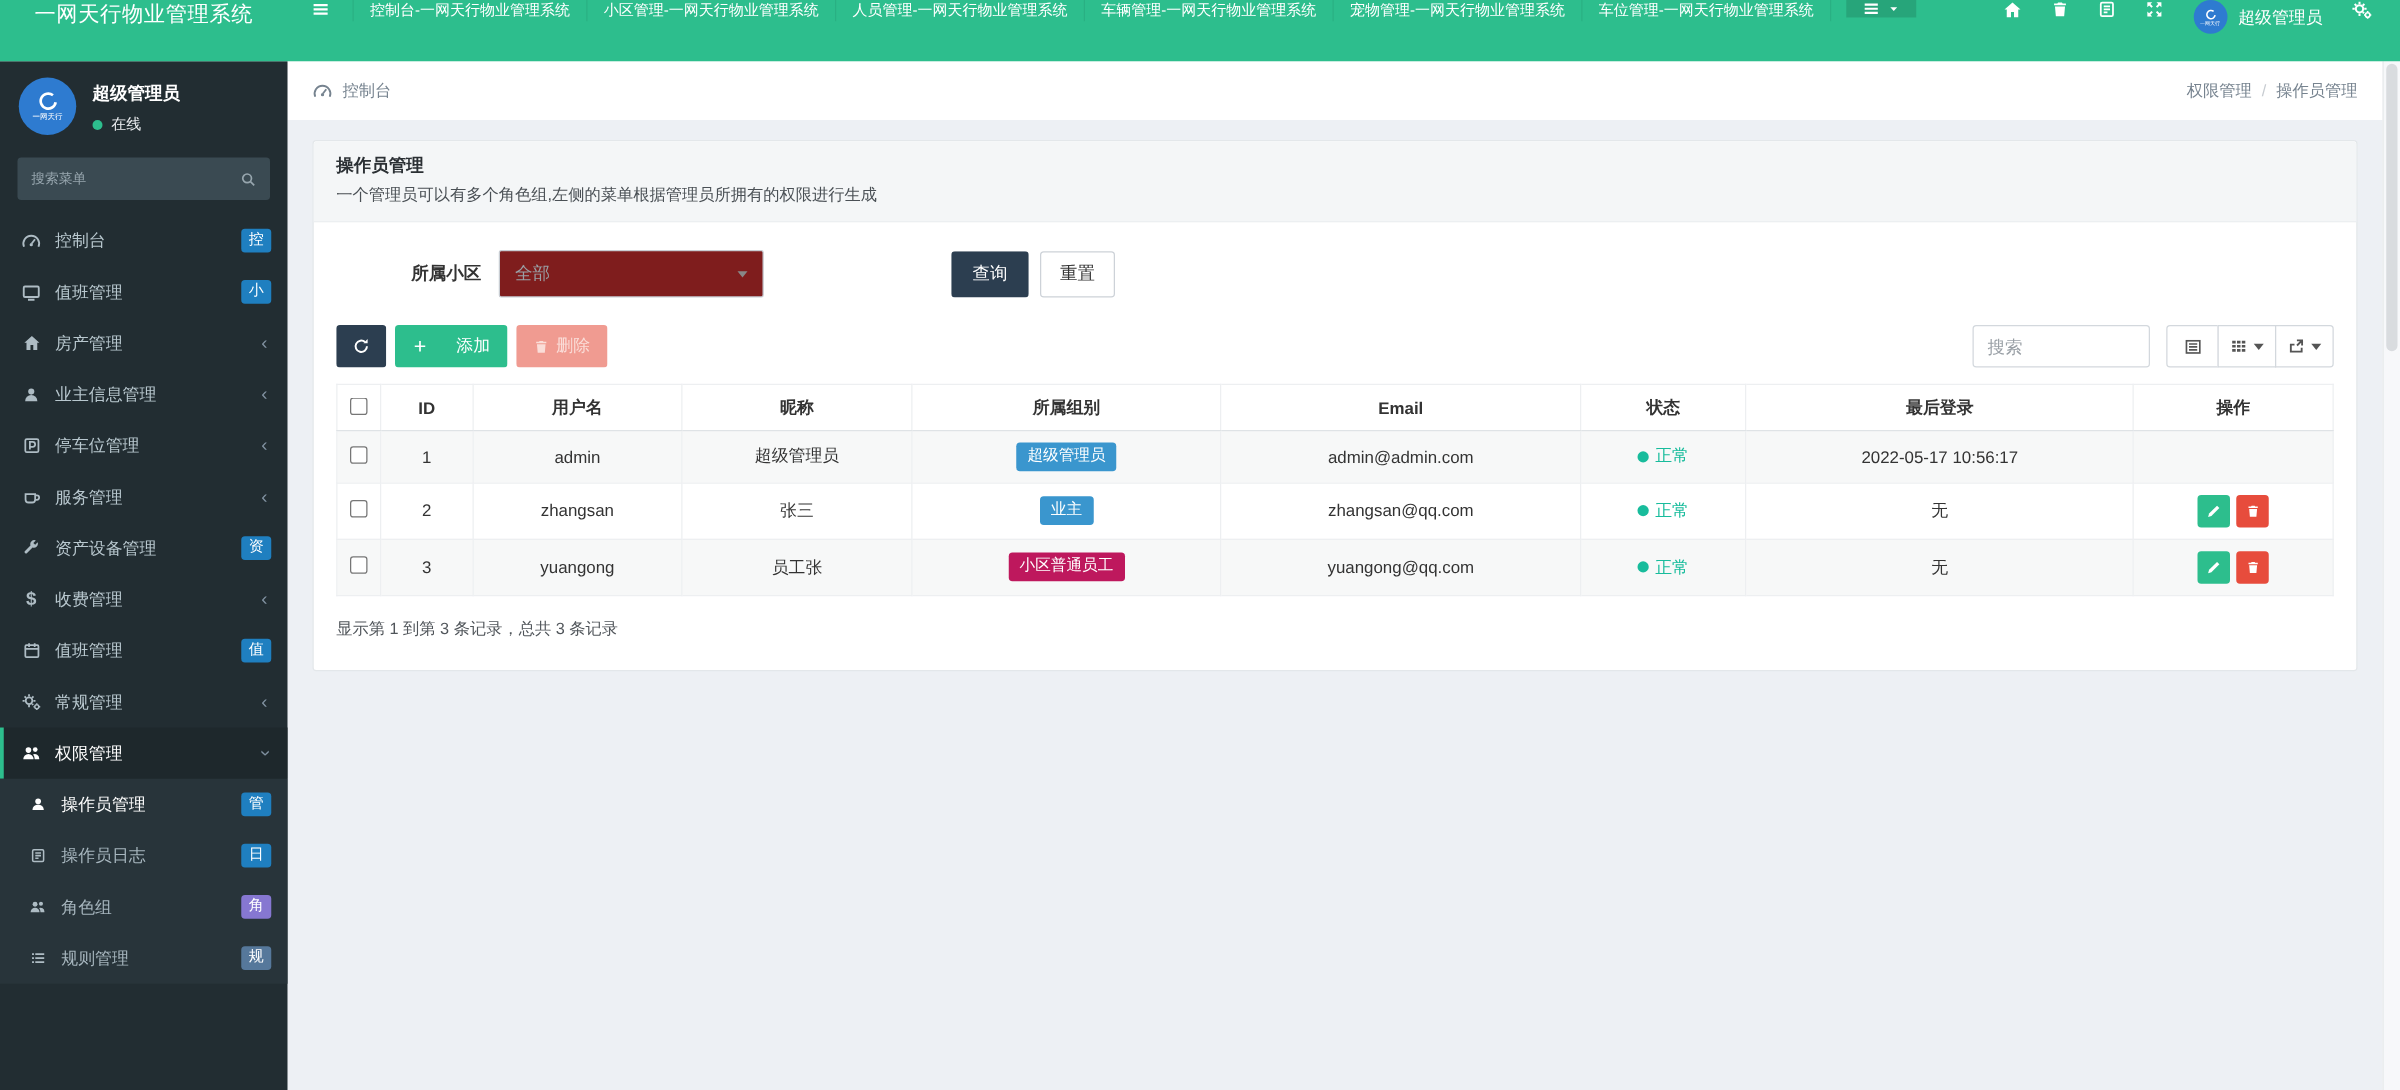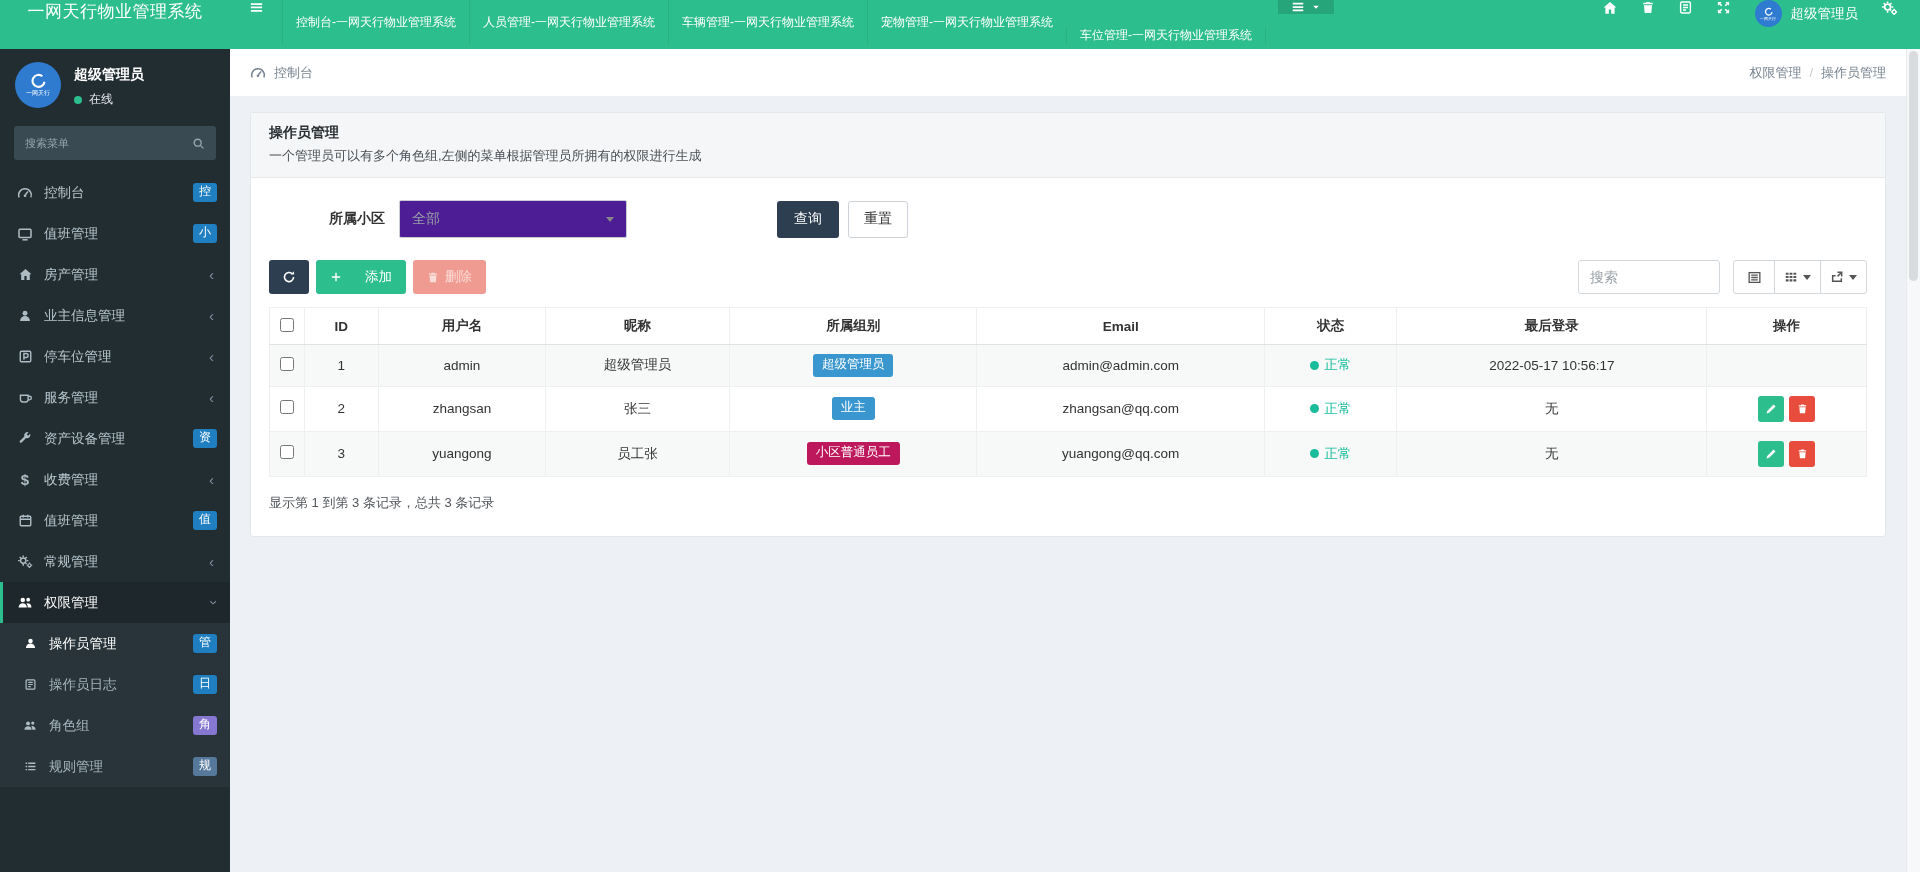--- a/index.html
+++ b/index.html
@@ -7,21 +7,21 @@
   body { font-family:"Liberation Sans","DejaVu Sans",sans-serif; font-size:14px; background:#EDF0F4; color:#333; }
   .ico { display:inline-flex; align-items:center; justify-content:center; line-height:0; }
   .ico svg { display:block; }
 
   
   .navbar { position:absolute; top:0; left:0; right:0; height:49px; background:#2DBE8D; display:flex; align-items:flex-start; z-index:30; }
   .brand { width:230px; min-width:230px; display:flex; align-items:center; justify-content:center; color:#fff; font-size:17px; letter-spacing:.5px; }
   .nav-toggle { width:52px; display:flex; align-items:center; justify-content:center; color:#fff; cursor:pointer; }
   .nav-tabs { display:flex; align-items:stretch; }
   .nav-tab { display:flex; align-items:center; padding:0 13px; color:#fff; font-size:12px; white-space:nowrap; border-left:1px solid rgba(0,0,0,.07); cursor:pointer; }
-  .nav-tab:last-child { border-right:1px solid rgba(0,0,0,.07);margin-top:27px; }
+  .nav-tab:last-child { border-right:1px solid rgba(0,0,0,.07); }
   .nav-dropdown { margin-left:12px; width:56px; background:rgba(0,0,0,.13); display:flex; align-items:center; justify-content:center; gap:6px; color:#fff; cursor:pointer; }
   .nav-spacer { flex:1; }
   .nav-iconbtn { width:38px; display:flex; align-items:center; justify-content:center; color:#fff; cursor:pointer; }
   .nav-user { display:flex; align-items:center; gap:9px; color:#fff; padding:0 12px; cursor:pointer; }
   .nav-avatar { width:27px; height:27px; border-radius:50%; background:#2E7BD0; display:flex; flex-direction:column; align-items:center; justify-content:center; overflow:hidden; }
   .nav-avatar .logo-txt { font-size:4px; color:#fff; white-space:nowrap; }
   .nav-user-name { font-size:13.5px; }
   .nav-gear { margin-right:12px; }
 
   
@@ -60,21 +60,21 @@
   .content { padding:16px 34px 0 20px; }
 
   .panel { background:#fff; border:1px solid #E3E7EA; border-radius:3px; }
   .panel-heading { padding:11px 18px 12px; background:#F4F6F7; border-bottom:1px solid #E6EAEC; border-radius:3px 3px 0 0; }
   .panel-title { font-size:14px; font-weight:bold; color:#2B3034; }
   .panel-subtitle { margin-top:5px; font-size:13px; color:#4A5055; }
   .panel-body { padding:16px 18px 20px; }
 
   .filter-row { display:flex; align-items:center; margin:6px 0 22px; }
   .filter-label { width:116px; text-align:right; font-weight:bold; font-size:14px; color:#333; margin-right:14px;font-family:Liberation Serif, serif; }
-  .select { width:228px; height:38px; border:1px solid #C8CDD3; border-radius:2px; display:flex; align-items:center; padding:0 12px; color:#9AA0A6; font-size:14px; background:#4c1d95; cursor:pointer; }
+  .select { width:212px; height:38px; border:1px solid #C8CDD3; border-radius:2px; display:flex; align-items:center; padding:0 12px; color:#9AA0A6; font-size:14px; background:#7f1d1d; cursor:pointer; }
   .select .sel-text { flex:1; }
   .select .caret { border-left:4.5px solid transparent; border-right:4.5px solid transparent; border-top:5.5px solid #888; }
   .filter-buttons { margin-left:150px; display:flex; gap:9px; }
   .btn { display:inline-flex; align-items:center; justify-content:center; border-radius:3px; font-size:14px; cursor:pointer; border:1px solid transparent; font-family:inherit; }
   .btn-query { background:#2C3E50; color:#fff; height:37px; padding:0 16px; }
   .btn-reset { background:#fff; border-color:#CDD2D8; color:#333; height:37px; padding:0 15px; }
 
   .toolbar { display:flex; align-items:center; margin-bottom:13px; }
   .btn-refresh { background:#2C3E50; color:#fff; width:40px; height:34px; }
   .btn-add { background:#2DBE8D; color:#fff; height:34px; padding:0 13px; margin-left:7px; gap:23px; font-size:13.5px; }
@@ -114,20 +114,21 @@
   <div class="brand">一网天行物业管理系统</div>
   <div class="nav-toggle">
     <span class="ico">
         <svg width="15" height="15" viewBox="0 0 16 16" fill="currentColor">
           <path d="M2 3.4h12v1.9H2zM2 7h12v1.9H2zM2 10.6h12v1.9H2z"></path>
         </svg>
       </span>
   </div>
   <nav class="nav-tabs">
     <div class="nav-tab">控制台-一网天行物业管理系统</div>
+    <div class="nav-tab">小区管理-一网天行物业管理系统</div>
     <div class="nav-tab">人员管理-一网天行物业管理系统</div>
     <div class="nav-tab">车辆管理-一网天行物业管理系统</div>
     <div class="nav-tab">宠物管理-一网天行物业管理系统</div>
     <div class="nav-tab">车位管理-一网天行物业管理系统</div>
   </nav>
   <div class="nav-dropdown">
     <span class="ico">
         <svg width="14" height="14" viewBox="0 0 16 16" fill="currentColor">
           <path d="M2 3.2h12v2H2zM2 7h12v2H2zM2 10.8h12v2H2z"></path>
         </svg>

